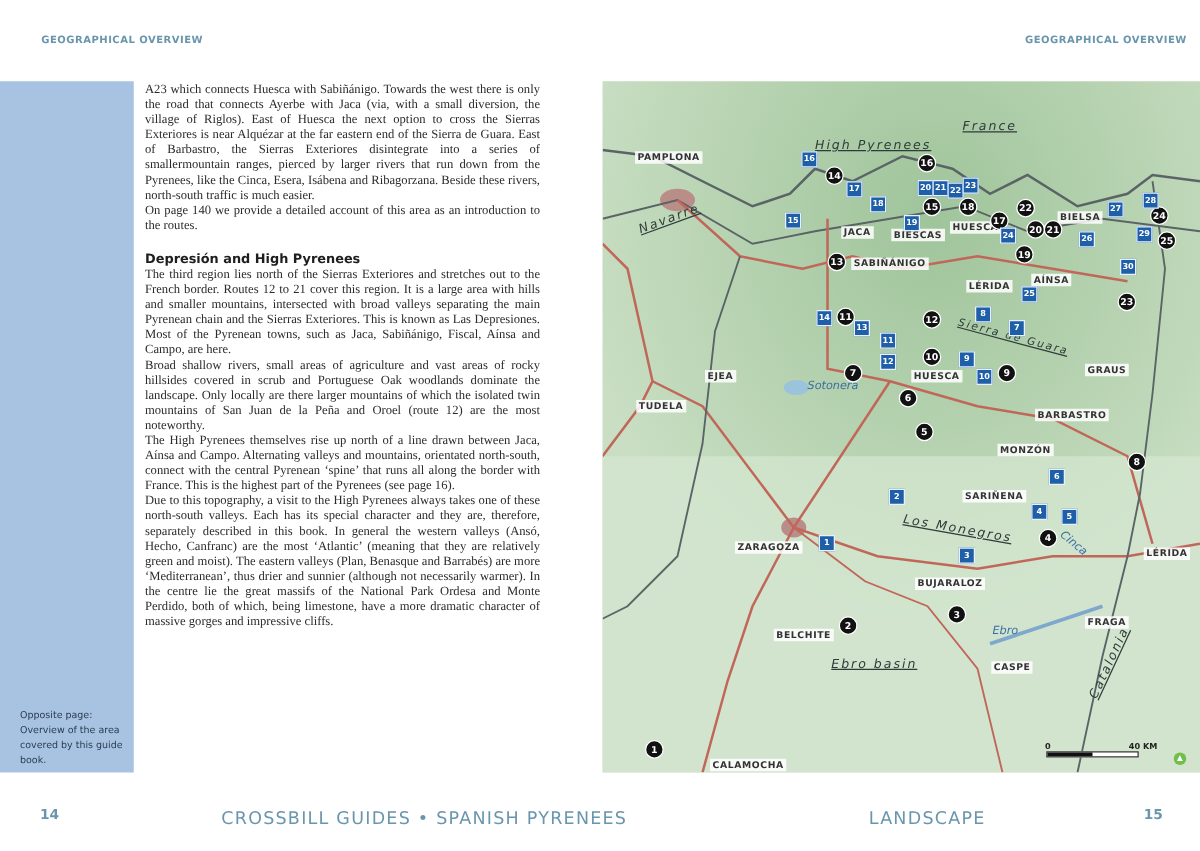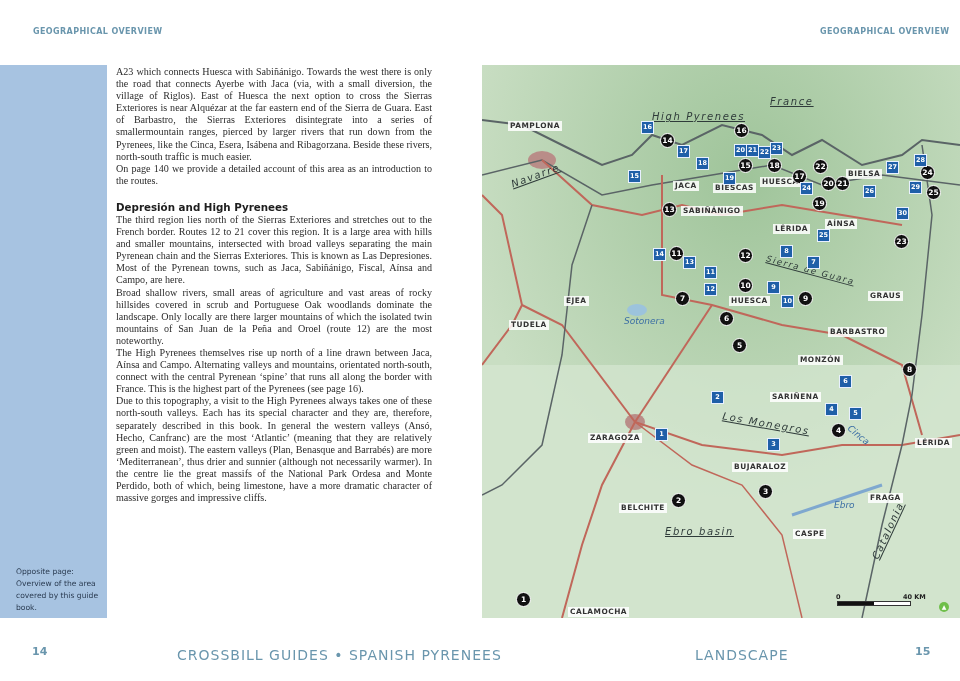--- a/index.html
+++ b/index.html
@@ -75,23 +75,23 @@
   </svg>
 
   <div class="region" style="left:170px;top:46px;">High Pyrenees</div>
   <div class="region" style="left:288px;top:31px;">France</div>
   <div class="region" style="left:28px;top:105px;transform:rotate(-20deg);">Navarre</div>
   <div class="region" style="left:283px;top:200px;transform:rotate(15deg);font-size:8.5px;">Sierra de Guara</div>
   <div class="region" style="left:240px;top:353px;transform:rotate(10deg);">Los Monegros</div>
   <div class="region" style="left:183px;top:461px;">Ebro basin</div>
   <div class="region" style="left:375px;top:460px;transform:rotate(-65deg);">Catalonia</div>
 
-  <div class="water" style="left:142px;top:239px;margin-top:12px;">Sotonera</div>
+  <div class="water" style="left:164px;top:239px;">Sotonera</div>
   <div class="water" style="left:364px;top:365px;transform:rotate(40deg);">Cinca</div>
-  <div class="water" style="left:312px;top:435px;margin-left:40px;">Ebro</div>
+  <div class="water" style="left:312px;top:435px;">Ebro</div>
 
   <div class="place" style="left:26px;top:56px;">PAMPLONA</div>
   <div class="place" style="left:191px;top:116px;">JACA</div>
   <div class="place" style="left:231px;top:118px;">BIESCAS</div>
   <div class="place" style="left:278px;top:112px;">HUESCA</div>
   <div class="place" style="left:364px;top:104px;">BIELSA</div>
   <div class="place" style="left:199px;top:141px;">SABIÑÁNIGO</div>
   <div class="place" style="left:291px;top:159px;">LÉRIDA</div>
   <div class="place" style="left:343px;top:154px;">AÍNSA</div>
   <div class="place" style="left:82px;top:231px;">EJEA</div>

